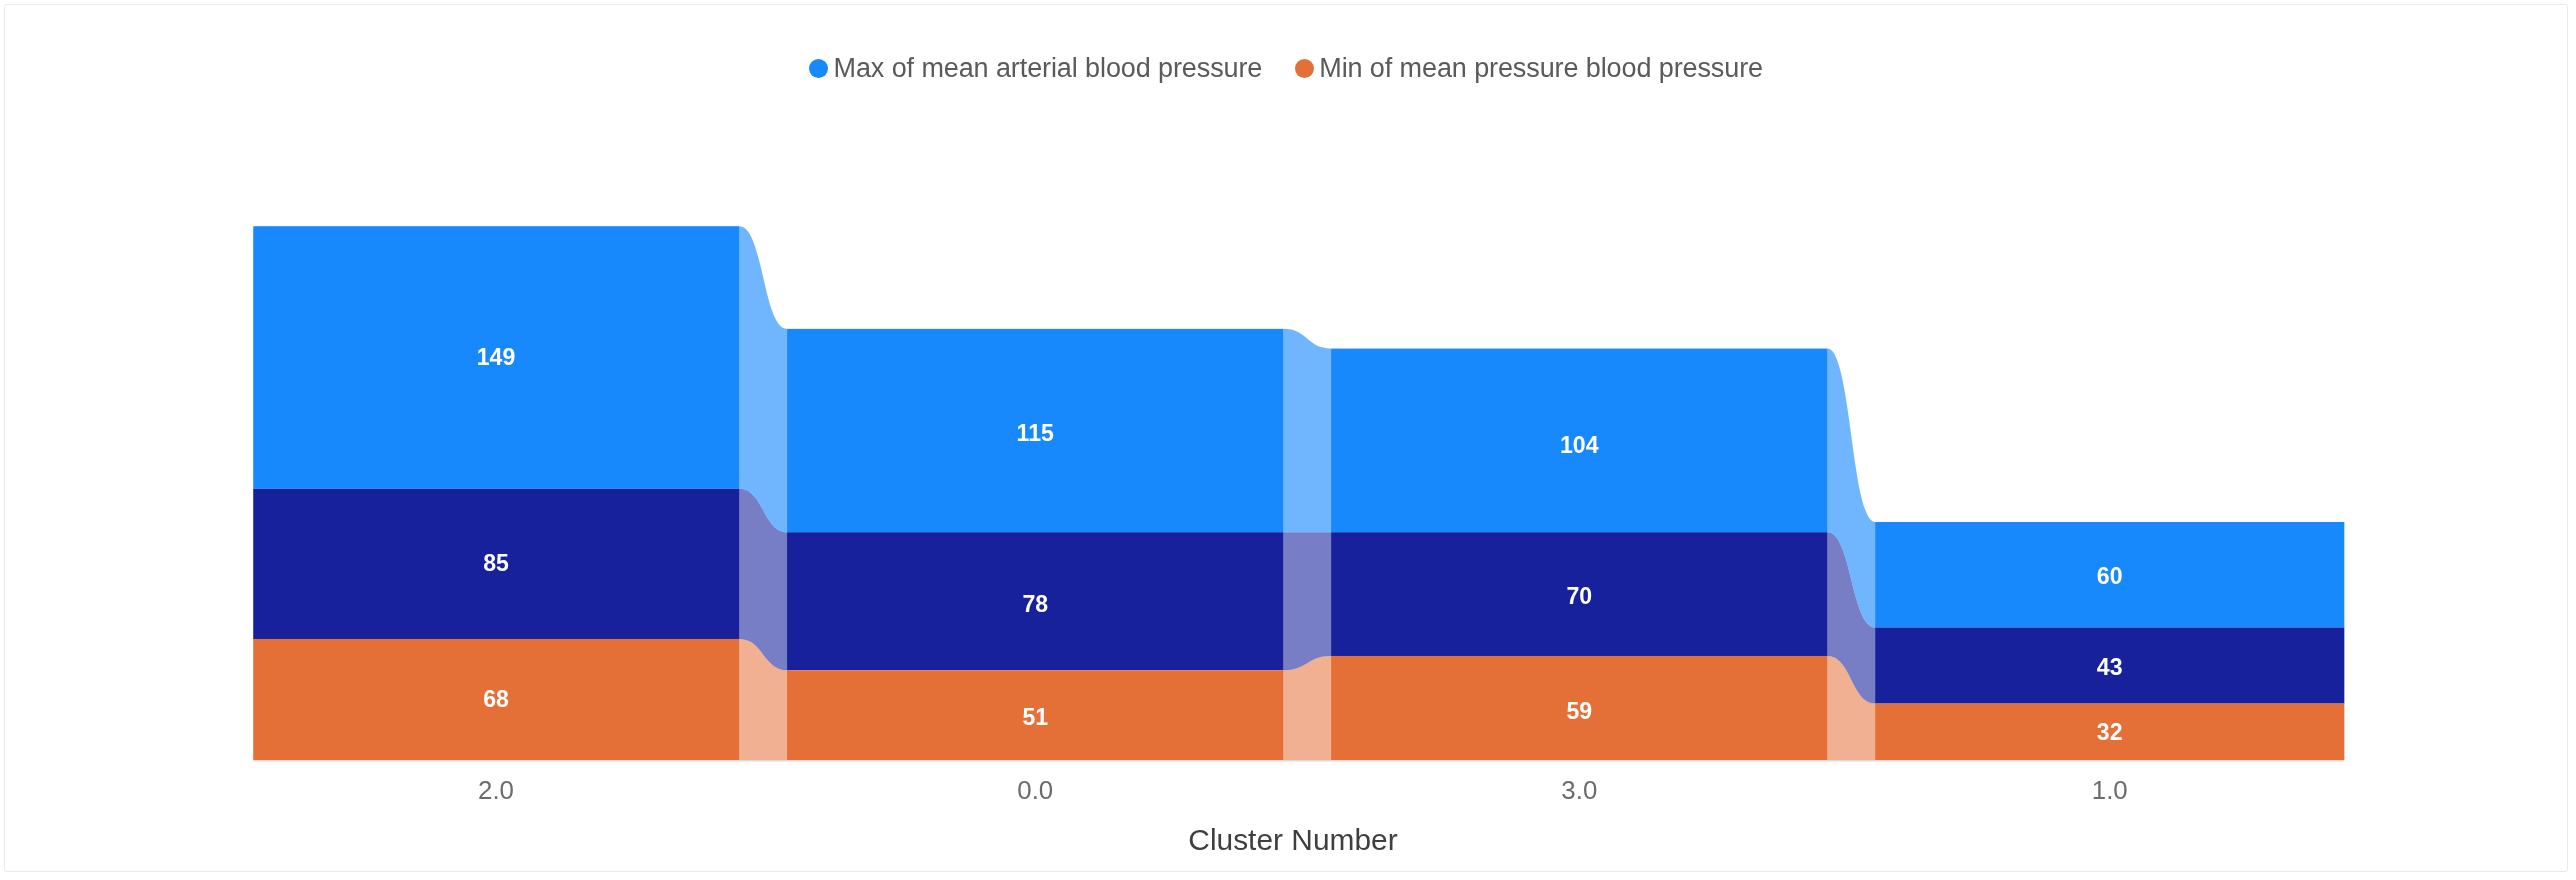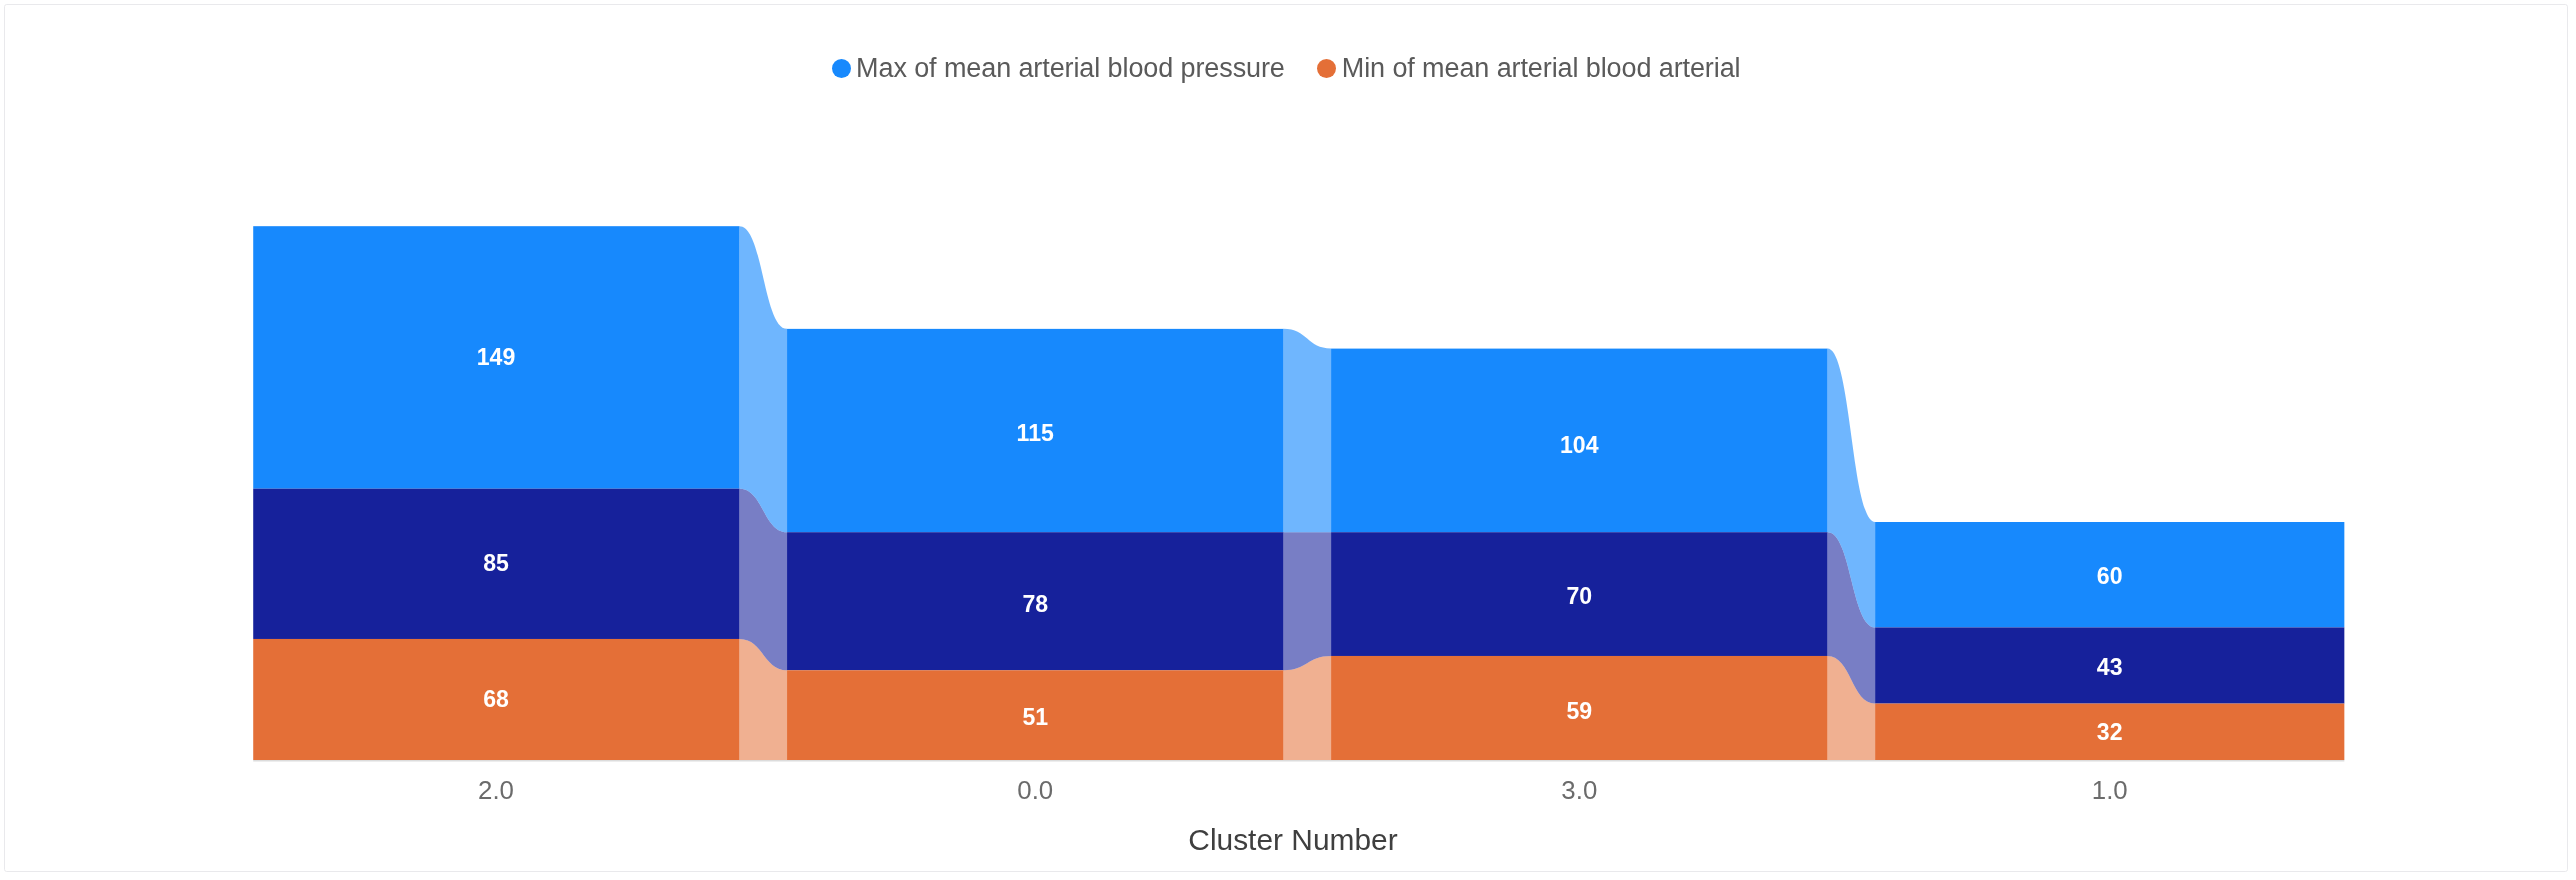--- a/index.html
+++ b/index.html
@@ -57,21 +57,21 @@
 
 <div id="card">
 
   <div id="legend">
     <div class="legend-item">
       <span class="legend-dot" style="background:#1789fd"></span>
       <span class="legend-label">Max of mean arterial blood pressure</span>
     </div>
     <div class="legend-item">
       <span class="legend-dot" style="background:#e46f37"></span>
-      <span class="legend-label">Min of mean arterial blood arterial</span>
+      <span class="legend-label">Min of mean pressure blood pressure</span>
     </div>
   </div>
 
   <svg id="plot" viewBox="0 0 3788 1295">
 
     <g>
 
       <path fill="#e46f37" fill-opacity="0.55" d="M1080,932 C1115,932 1115,978 1150,978 L1150,1110 L1080,1110 Z"></path>
       <path fill="#16219b" fill-opacity="0.58" d="M1080,711 C1115,711 1115,775 1150,775 L1150,978 C1115,978 1115,932 1080,932 Z"></path>
       <path fill="#1789fd" fill-opacity="0.62" d="M1080,325 C1115,325 1115,476 1150,476 L1150,775 C1115,775 1115,711 1080,711 Z"></path>

